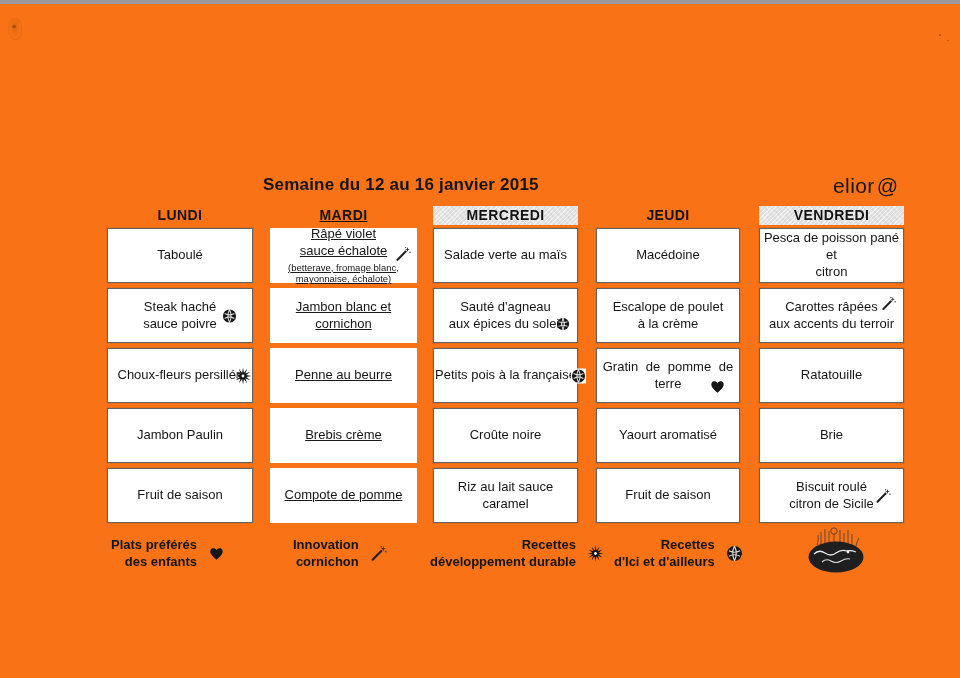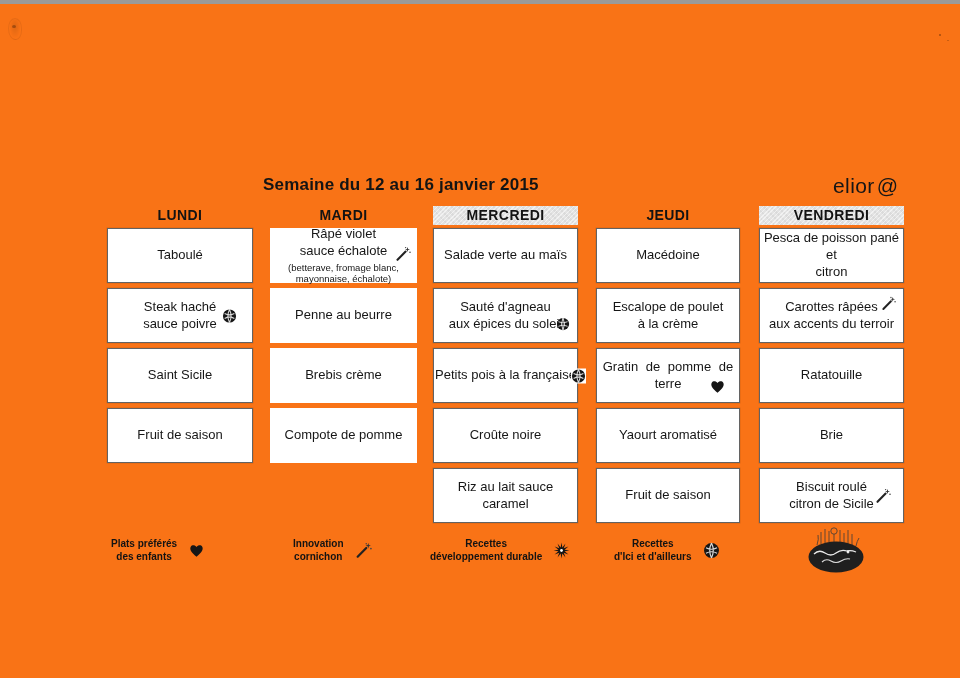--- a/index.html
+++ b/index.html
@@ -11,21 +11,21 @@
   .title {
     position:absolute; left:263px; top:171px;
     font-size:17px; font-weight:bold; letter-spacing:.2px; color:#141414;
   }
   .brand { position:absolute; left:833px; top:170px; display:flex; align-items:center; }
   .brand-word { font-size:21px; letter-spacing:.4px; color:#161616; }
   .brand-at { width:24px; height:24px; margin-left:2px; font-size:21px; color:#161616; line-height:24px; }
 
   .col { position:absolute; top:202px;padding-left:12px; }
   .col-lundi    { left:95px;  width:158px; }
-  .col-mardi    { left:258px; width:159px; }
+  .col-mardi    { left:258px; width:159px;text-decoration:underline; }
   .col-mercredi { left:421px; width:157px; }
   .col-jeudi    { left:584px; width:156px; }
   .col-vendredi { left:747px; width:157px; }
 
   .day-header {
     height:19px; line-height:19px; text-align:center; font-weight:bold;
     font-size:14px; letter-spacing:.4px; margin-bottom:3px; color:#131313;
   }
   .day-header.hl {
     background-color:#e3e3e3;
@@ -54,22 +54,22 @@
   .ic-merc-globe2   { width:14px; height:14px; right:7px;  bottom:11px; }
   .ic-merc-globe3   { width:15px; height:15px; right:-9px; top:50%; transform:translateY(-50%); background:#fff; }
   .ic-jeudi-heart   { width:17px; height:17px; right:13px; bottom:7px; }
   .ic-vend-wand1    { width:15px; height:15px; right:7px;  top:7px; }
   .ic-vend-wand5    { width:16px; height:16px; right:12px; top:50%; transform:translateY(-50%); }
 
   .legend-item {
     position:absolute; top:533px; display:flex; align-items:center; gap:11px;
   }
   .legend-label {
-    white-space:pre-line; font-weight:bold; font-size:10px; line-height:1.3;
-    text-align:center; color:#131313;
+    white-space:pre-line; font-weight:bold; font-size:13px; line-height:1.3;
+    text-align:right; color:#131313;
   }
   .legend-item .ic { width:17px; height:17px; flex:0 0 auto; }
   .li-1 { left:111px; }
   .li-2 { left:293px; }
   .li-3 { left:430px; }
   .li-4 { left:614px; }
 
   .stamp { position:absolute; left:801px; top:520px; width:70px; height:52px; }
 
   .artifact-smudge {
@@ -138,39 +138,49 @@
       <span class="cell-text">Taboulé</span>
     </div>
     <div class="cell">
       <span class="cell-text">Steak haché
 sauce poivre</span>
       <svg class="ic ic-lundi-globe">
           <use href="#sym-globe"></use>
         </svg>
     </div>
     <div class="cell">
-      <span class="cell-text">Saint Sicile</span>
+      <span class="cell-text">Choux-fleurs persillés</span>
+      <svg class="ic ic-lundi-sun">
+          <use href="#sym-sun"></use>
+        </svg>
+    </div>
+    <div class="cell">
+      <span class="cell-text">Jambon Paulin</span>
     </div>
     <div class="cell">
       <span class="cell-text">Fruit de saison</span>
     </div>
   </div>
 
   <div class="col col-mardi">
     <div class="day-header">MARDI</div>
     <div class="cell">
       <span class="cell-text">Râpé violet
 sauce échalote</span>
       <span class="cell-note">(betterave, fromage blanc,
 mayonnaise, échalote)</span>
       <svg class="ic ic-mardi-wand">
           <use href="#sym-wand"></use>
         </svg>
     </div>
     <div class="cell">
+      <span class="cell-text">Jambon blanc et
+cornichon</span>
+    </div>
+    <div class="cell">
       <span class="cell-text">Penne au beurre</span>
     </div>
     <div class="cell">
       <span class="cell-text">Brebis crème</span>
     </div>
     <div class="cell">
       <span class="cell-text">Compote de pomme</span>
     </div>
   </div>
 

